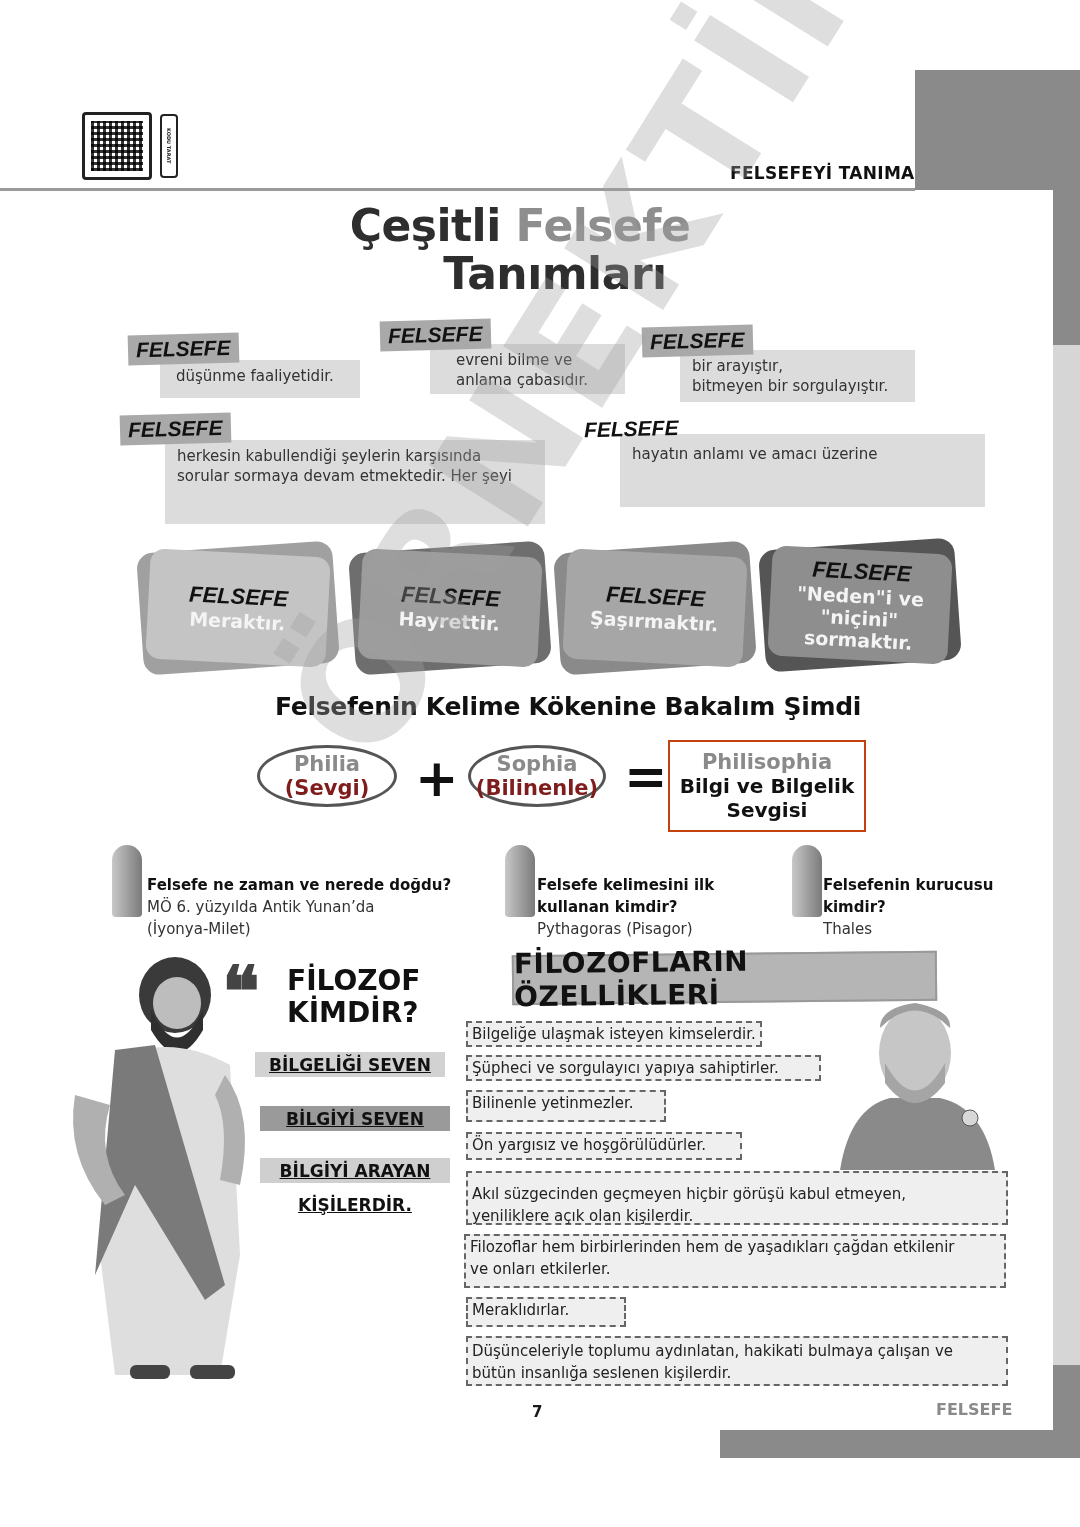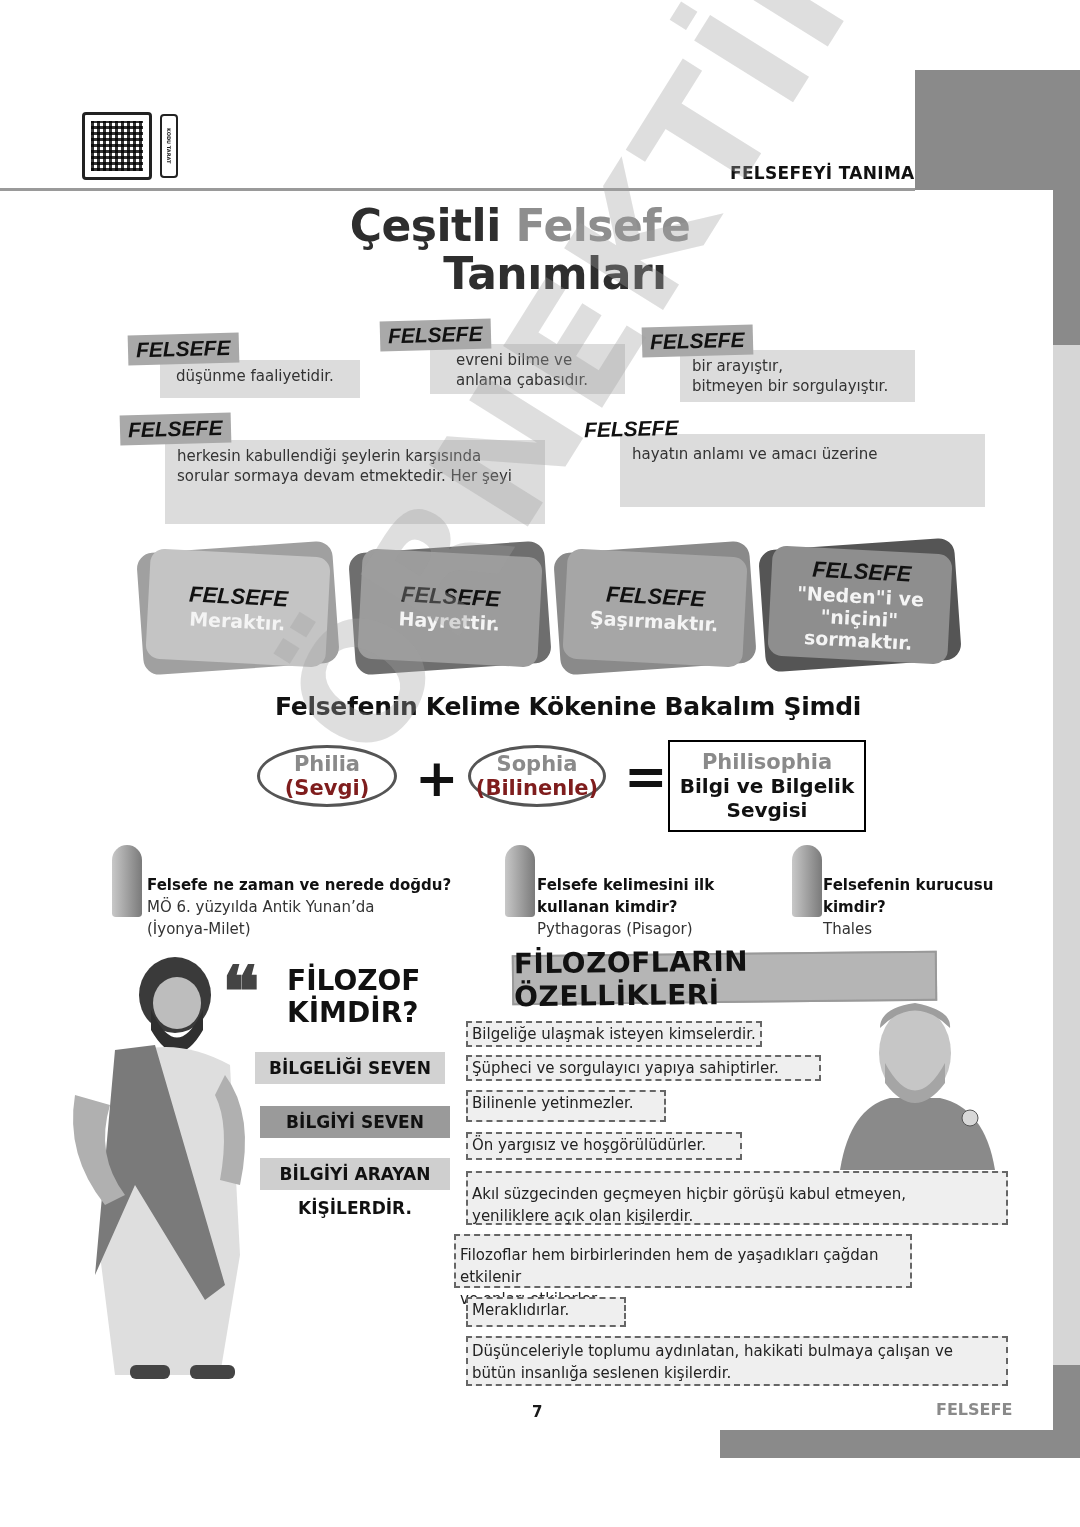--- a/index.html
+++ b/index.html
@@ -41,34 +41,34 @@
   .card .front { position: absolute; inset: 0; border-radius: 14px; transform: rotate(3deg); display: flex; flex-direction: column; align-items: center; justify-content: center; text-align: center; }
   .card .t1 { font: italic 900 22px "Liberation Sans", sans-serif; color: #111; }
   .card .t2 { font: bold 19px "DejaVu Sans", sans-serif; color: #f4f4f4; line-height: 22px; }
 
   .section-head { font: 900 25px "DejaVu Sans", sans-serif; color: #111; letter-spacing: -0.3px; }
 
   
   .oval { border: 3px solid #555; border-radius: 50%; text-align: center; display: flex; flex-direction: column; justify-content: center; }
   .oval .a { font: bold 21px "DejaVu Sans", sans-serif; color: #8a8a8a; line-height: 24px; }
   .oval .b { font: bold 21px "DejaVu Sans", sans-serif; color: #7f1d1d; line-height: 24px; }
-  .result-box { border: 2px solid #000000; text-align: center; padding: 8px 6px; }
+  .result-box { border: 2px solid #c2410c; text-align: center; padding: 8px 6px; }
   .result-box .a { font: bold 21px "DejaVu Sans", sans-serif; color: #8a8a8a; line-height: 24px; }
   .result-box .b { font: bold 20px "DejaVu Sans", sans-serif; color: #111; line-height: 24px; }
   .op { font: 900 52px "DejaVu Sans", sans-serif; color: #111; line-height: 52px; }
 
   
   .qhead { width: 30px; height: 72px; border-radius: 16px 16px 4px 4px; background: linear-gradient(90deg, #c8c8c8, #7a7a7a); }
   .qa { font: 15px "DejaVu Sans", sans-serif; line-height: 22px; color: #333; }
   .qa .q { font-weight: bold; color: #111; }
 
   
   .fk-title { font: 900 28px "DejaVu Sans", sans-serif; line-height: 32px; color: #111; }
   .quote-mark { font: 900 70px "DejaVu Serif", serif; color: #444; line-height: 60px; }
-  .brush { height: 32px; display: flex; align-items: center; justify-content: center; font: 900 17px "DejaVu Sans", sans-serif; color: #111; }
+  .brush { height: 25px; display: flex; align-items: center; justify-content: center; font: 900 17px "DejaVu Sans", sans-serif; color: #111; text-decoration: underline; }
 
   
   .banner { background: #b5b5b5; border: 2px solid #999; font: 900 28px "DejaVu Sans", sans-serif; color: #111; display: flex; align-items: center; justify-content: center; letter-spacing: 0.5px; }
   .trait { border: 2px dashed #666; background: #efefef; font: 15px "DejaVu Sans", sans-serif; color: #222; line-height: 22px; padding: 0 4px; }
 
   .page-num { left: 532px; top: 1403px; font: bold 15px "DejaVu Sans", sans-serif; }
   .footer-subject { left: 936px; top: 1400px; font: bold 16px "DejaVu Sans", sans-serif; color: #8a8a8a; }
 
   .watermark { left: 250px; top: 690px; font: bold 160px "DejaVu Sans", sans-serif; color: rgba(160,160,160,0.35); transform: rotate(-58deg); transform-origin: left top; white-space: nowrap; pointer-events: none; letter-spacing: 6px; }
 
@@ -226,21 +226,21 @@
 </svg>
 
 <div class="abs trait" style="left:466px; top:1021px;">Bilgeliğe ulaşmak isteyen kimselerdir.</div>
 <div class="abs trait" style="left:466px; top:1055px; width:355px;">Şüpheci ve sorgulayıcı yapıya sahiptirler.</div>
 <div class="abs trait" style="left:466px; top:1090px; width:200px; height:32px;">Bilinenle yetinmezler.</div>
 <div class="abs trait" style="left:466px; top:1132px; width:276px; height:28px;">Ön yargısız ve hoşgörülüdürler.</div>
 <div class="abs trait" style="left:466px; top:1171px; width:542px; height:54px; padding-top:10px;">
   <div>Akıl süzgecinden geçmeyen hiçbir görüşü kabul etmeyen,</div>
   <div>yeniliklere açık olan kişilerdir.</div>
 </div>
-<div class="abs trait" style="left:454px; top:1234px; width:458px; height:54px; padding-top:8px;">
+<div class="abs trait" style="left:464px; top:1234px; width:542px; height:54px; padding-top:0;">
   <div>Filozoflar hem birbirlerinden hem de yaşadıkları çağdan etkilenir</div>
   <div>ve onları etkilerler.</div>
 </div>
 <div class="abs trait" style="left:466px; top:1297px; width:160px; height:30px;">Meraklıdırlar.</div>
 <div class="abs trait" style="left:466px; top:1336px; width:542px; height:50px; padding-top:2px;">
   <div>Düşünceleriyle toplumu aydınlatan, hakikati bulmaya çalışan ve</div>
   <div>bütün insanlığa seslenen kişilerdir.</div>
 </div>
 
 <div class="abs page-num">7</div>

